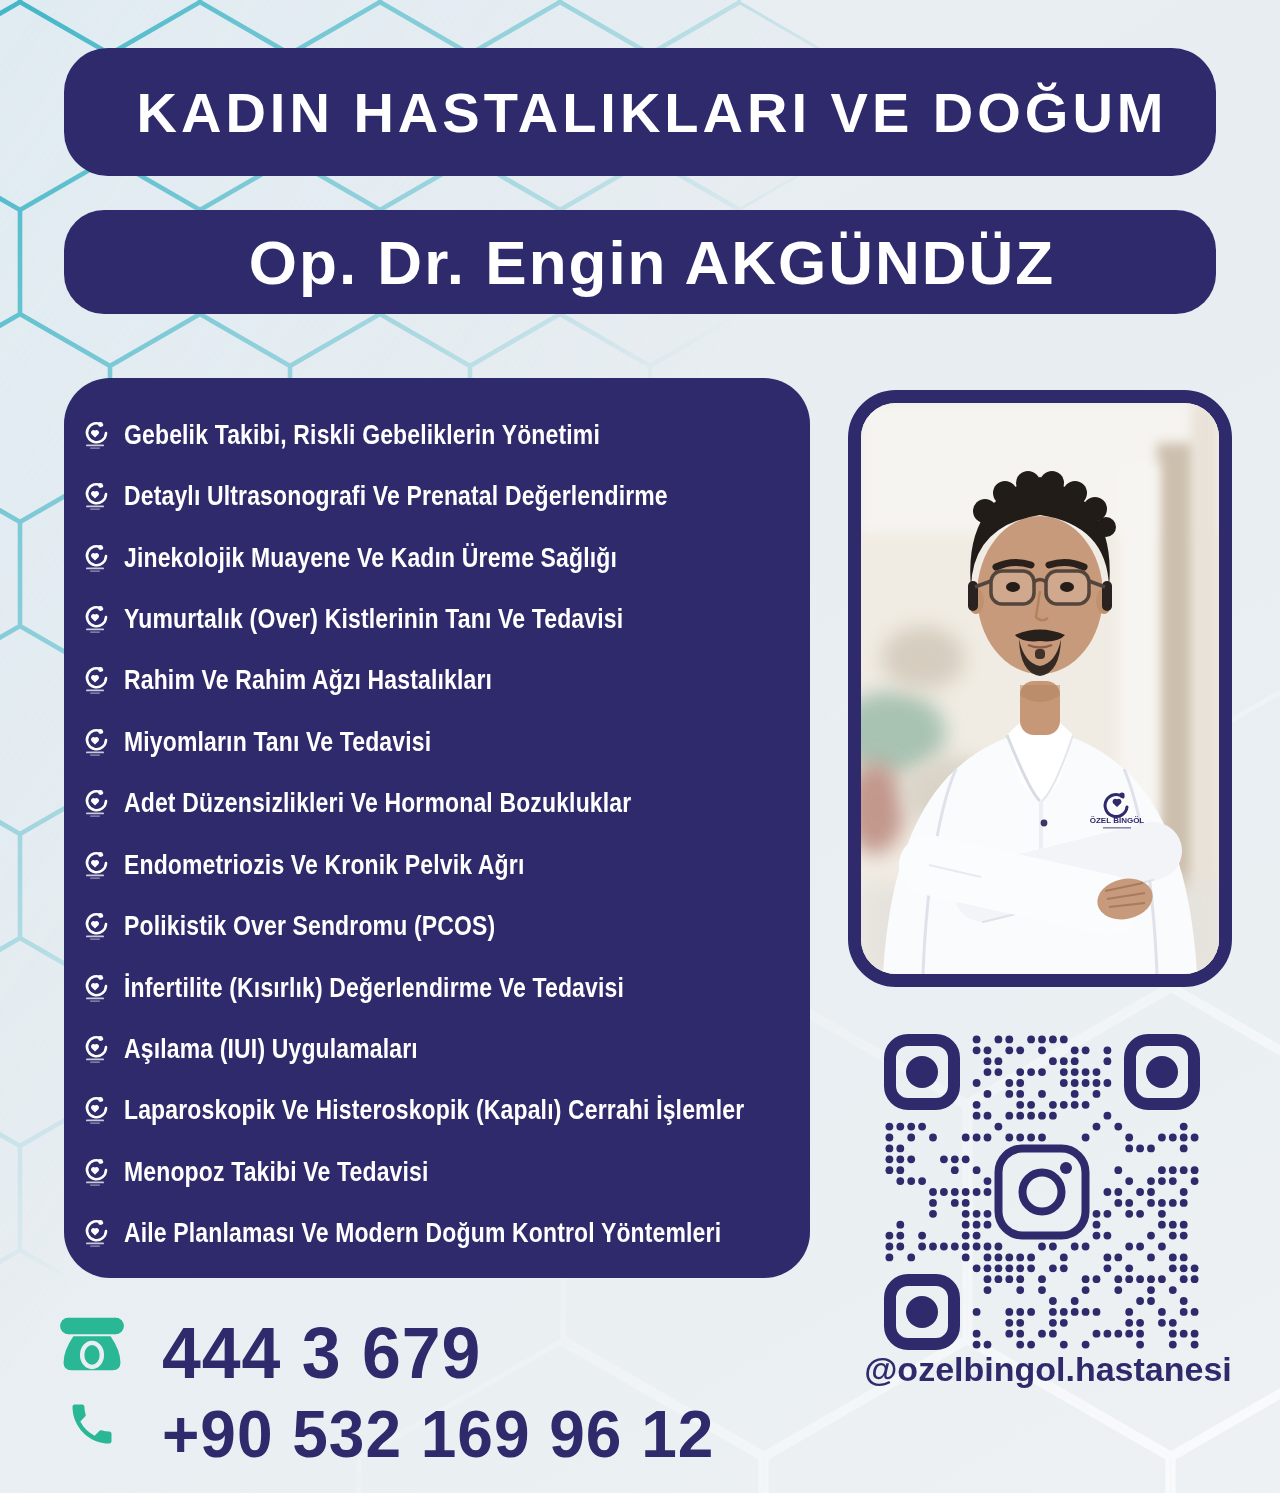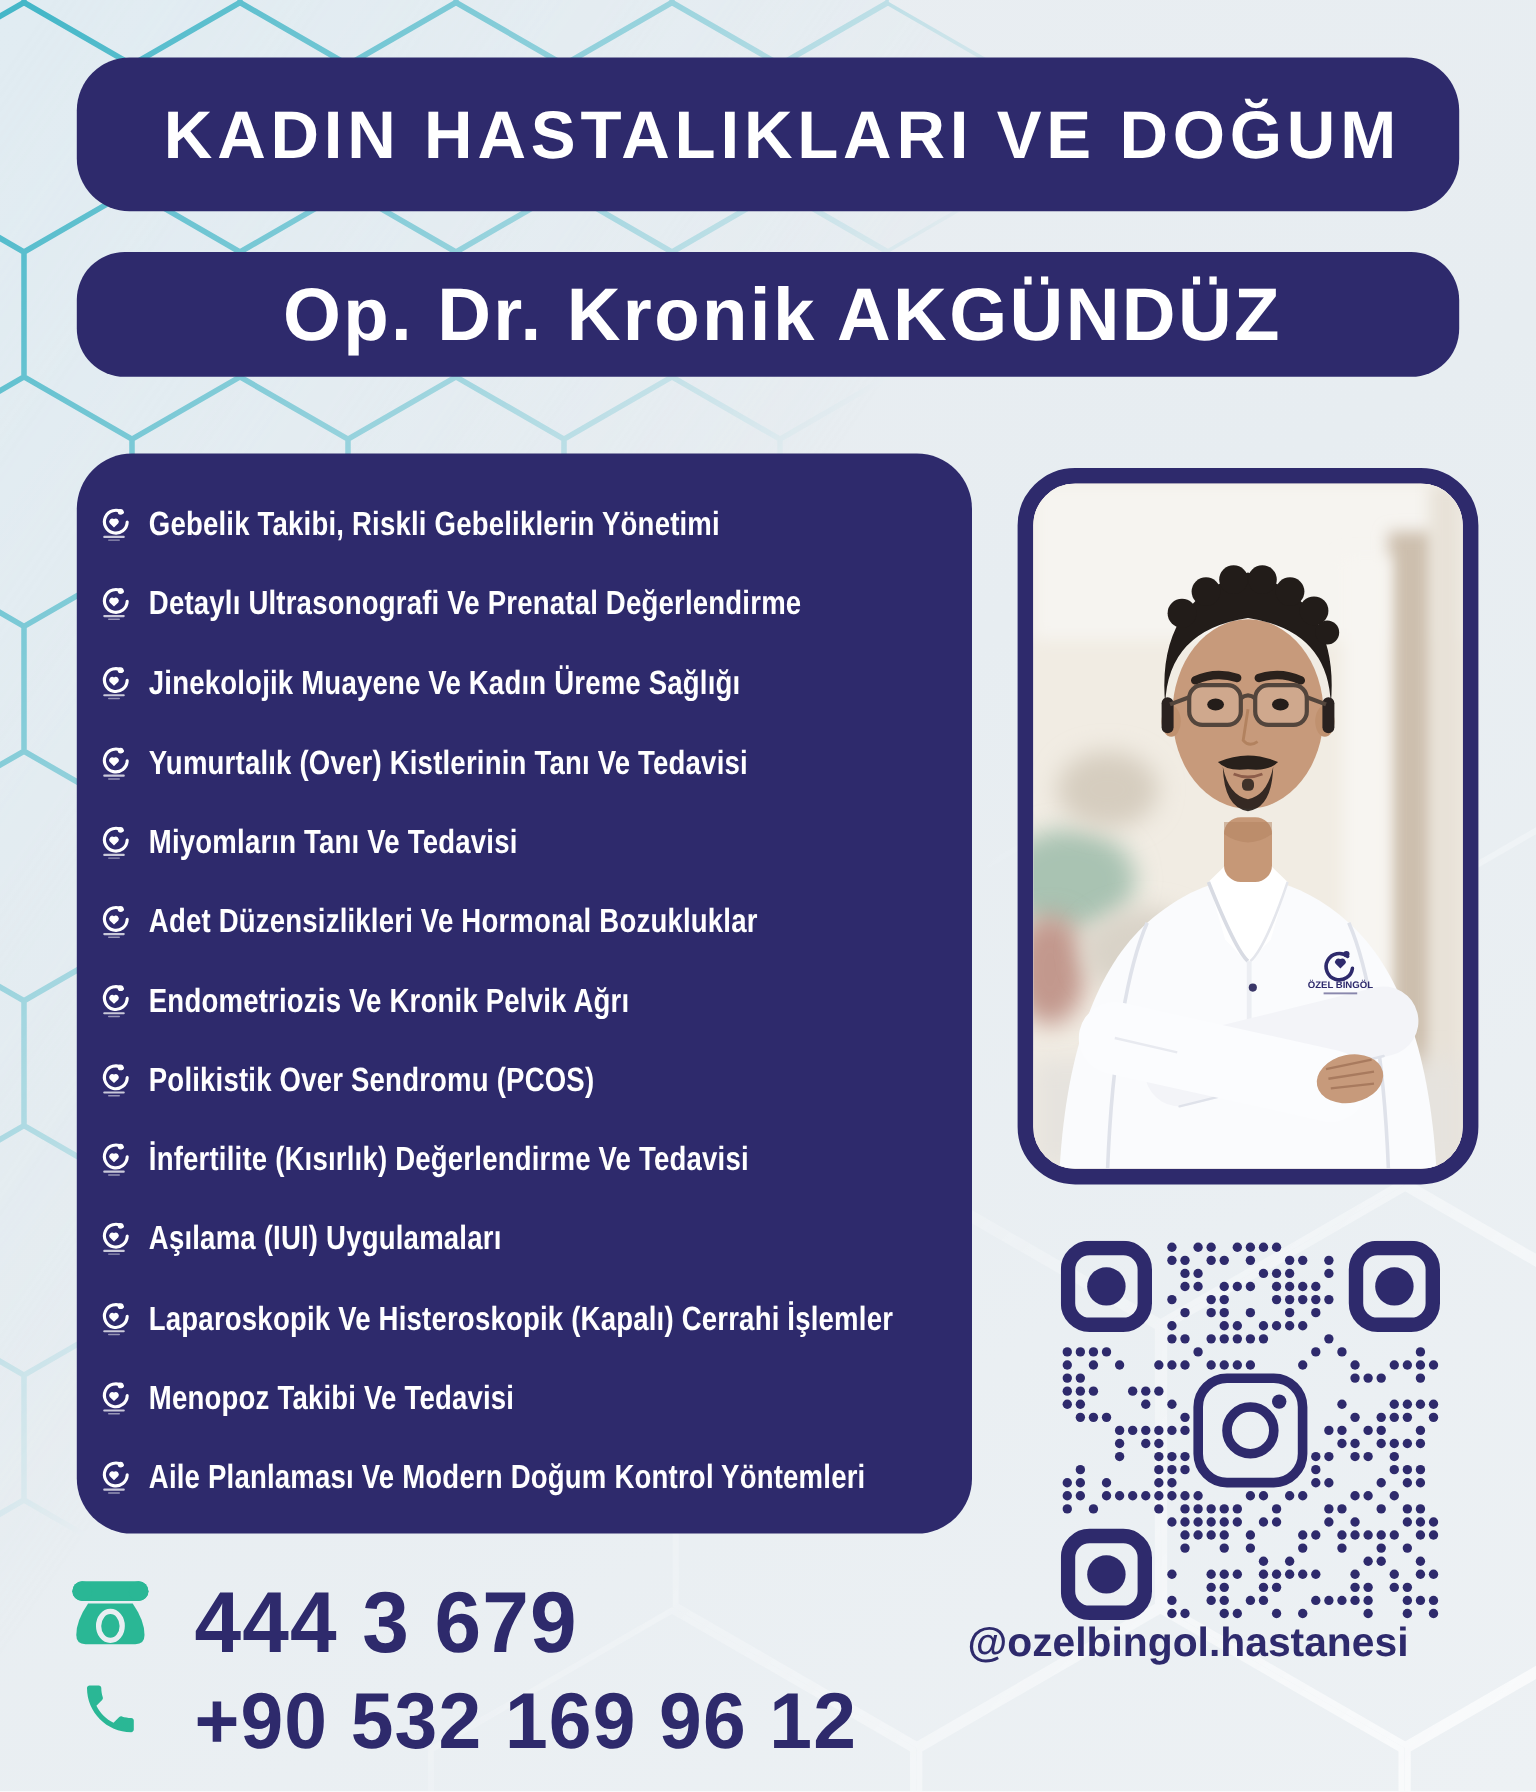--- a/index.html
+++ b/index.html
@@ -43,21 +43,21 @@
 
   .photo-card{
     position:absolute;left:848px;top:390px;width:384px;height:597px;
     border:13px solid var(--navy);border-radius:48px;background:#f1ece4;overflow:hidden;text-decoration:underline;
   }
   .photo-card svg{display:block;width:358px;height:571px;}
 
   .qr-block{position:absolute;left:884px;top:1034px;width:316px;height:316px;}
 
   .insta-handle{
-    position:absolute;left:796px;top:1350px;width:388px;text-align:center;
+    position:absolute;left:854px;top:1350px;width:388px;text-align:center;
     color:var(--navy);font-size:34px;font-weight:800;letter-spacing:0px;white-space:nowrap;
   }
 
   .phone-row{position:absolute;display:flex;}
   .phone-row .p-icon{width:72px;display:flex;justify-content:center;flex:0 0 72px;}
   .phone-row .p-num{
     color:var(--navy);font-weight:800;font-size:72px;letter-spacing:1px;
     margin-left:34px;white-space:nowrap;display:inline-block;transform:scaleX(0.97);transform-origin:left center;
   }
   .phone-row.hotline{left:56px;top:1312px;height:76px;}
@@ -158,21 +158,21 @@
         <path d="M760.9 1690.0L560.0 1806.0L359.1 1690.0L359.1 1458.0L560.0 1342.0L760.9 1458.0Z"></path>
         <path d="M1167.9 1690.0L967.0 1806.0L766.1 1690.0L766.1 1458.0L967.0 1342.0L1167.9 1458.0Z"></path>
         <path d="M1574.9 1690.0L1374.0 1806.0L1173.1 1690.0L1173.1 1458.0L1374.0 1342.0L1574.9 1458.0Z"></path>
       </g>
   </svg>
 
   <div class="banner first">
     <span>KADIN HASTALIKLARI VE DOĞUM</span>
   </div>
   <div class="banner second">
-    <span>Op. Dr. Kronik AKGÜNDÜZ</span>
+    <span>Op. Dr. Engin AKGÜNDÜZ</span>
   </div>
 
   <div class="services-panel" id="services-panel">
     <div class="service-row">
       <svg class="bullet" viewBox="0 0 26 30" xmlns="http://www.w3.org/2000/svg">
         <path d="M20 5 A9.5 9.5 0 1 0 24 13" fill="none" stroke="#ffffff" stroke-width="2.6" stroke-linecap="round"></path>
         <circle cx="18.5" cy="4.5" r="2.4" fill="#ffffff"></circle>
         <path d="M13 17.5 l-3.6-3.4 a2.6 2.6 0 0 1 3.6-3.6 a2.6 2.6 0 0 1 3.6 3.6 Z" fill="#ffffff"></path>
         <rect x="4" y="24.5" width="18" height="1.8" rx="0.9" fill="#ffffff" opacity="0.75"></rect>
         <rect x="8" y="27.5" width="10" height="1.2" rx="0.6" fill="#ffffff" opacity="0.5"></rect>
@@ -207,20 +207,30 @@
       <svg class="bullet" viewBox="0 0 26 30" xmlns="http://www.w3.org/2000/svg">
         <path d="M20 5 A9.5 9.5 0 1 0 24 13" fill="none" stroke="#ffffff" stroke-width="2.6" stroke-linecap="round"></path>
         <circle cx="18.5" cy="4.5" r="2.4" fill="#ffffff"></circle>
         <path d="M13 17.5 l-3.6-3.4 a2.6 2.6 0 0 1 3.6-3.6 a2.6 2.6 0 0 1 3.6 3.6 Z" fill="#ffffff"></path>
         <rect x="4" y="24.5" width="18" height="1.8" rx="0.9" fill="#ffffff" opacity="0.75"></rect>
         <rect x="8" y="27.5" width="10" height="1.2" rx="0.6" fill="#ffffff" opacity="0.5"></rect>
       </svg>
       <span class="service-label">Yumurtalık (Over) Kistlerinin Tanı Ve Tedavisi</span>
     </div>
 
+    <div class="service-row">
+      <svg class="bullet" viewBox="0 0 26 30" xmlns="http://www.w3.org/2000/svg">
+        <path d="M20 5 A9.5 9.5 0 1 0 24 13" fill="none" stroke="#ffffff" stroke-width="2.6" stroke-linecap="round"></path>
+        <circle cx="18.5" cy="4.5" r="2.4" fill="#ffffff"></circle>
+        <path d="M13 17.5 l-3.6-3.4 a2.6 2.6 0 0 1 3.6-3.6 a2.6 2.6 0 0 1 3.6 3.6 Z" fill="#ffffff"></path>
+        <rect x="4" y="24.5" width="18" height="1.8" rx="0.9" fill="#ffffff" opacity="0.75"></rect>
+        <rect x="8" y="27.5" width="10" height="1.2" rx="0.6" fill="#ffffff" opacity="0.5"></rect>
+      </svg>
+      <span class="service-label">Rahim Ve Rahim Ağzı Hastalıkları</span>
+    </div>
 
     <div class="service-row">
       <svg class="bullet" viewBox="0 0 26 30" xmlns="http://www.w3.org/2000/svg">
         <path d="M20 5 A9.5 9.5 0 1 0 24 13" fill="none" stroke="#ffffff" stroke-width="2.6" stroke-linecap="round"></path>
         <circle cx="18.5" cy="4.5" r="2.4" fill="#ffffff"></circle>
         <path d="M13 17.5 l-3.6-3.4 a2.6 2.6 0 0 1 3.6-3.6 a2.6 2.6 0 0 1 3.6 3.6 Z" fill="#ffffff"></path>
         <rect x="4" y="24.5" width="18" height="1.8" rx="0.9" fill="#ffffff" opacity="0.75"></rect>
         <rect x="8" y="27.5" width="10" height="1.2" rx="0.6" fill="#ffffff" opacity="0.5"></rect>
       </svg>
       <span class="service-label">Miyomların Tanı Ve Tedavisi</span>

